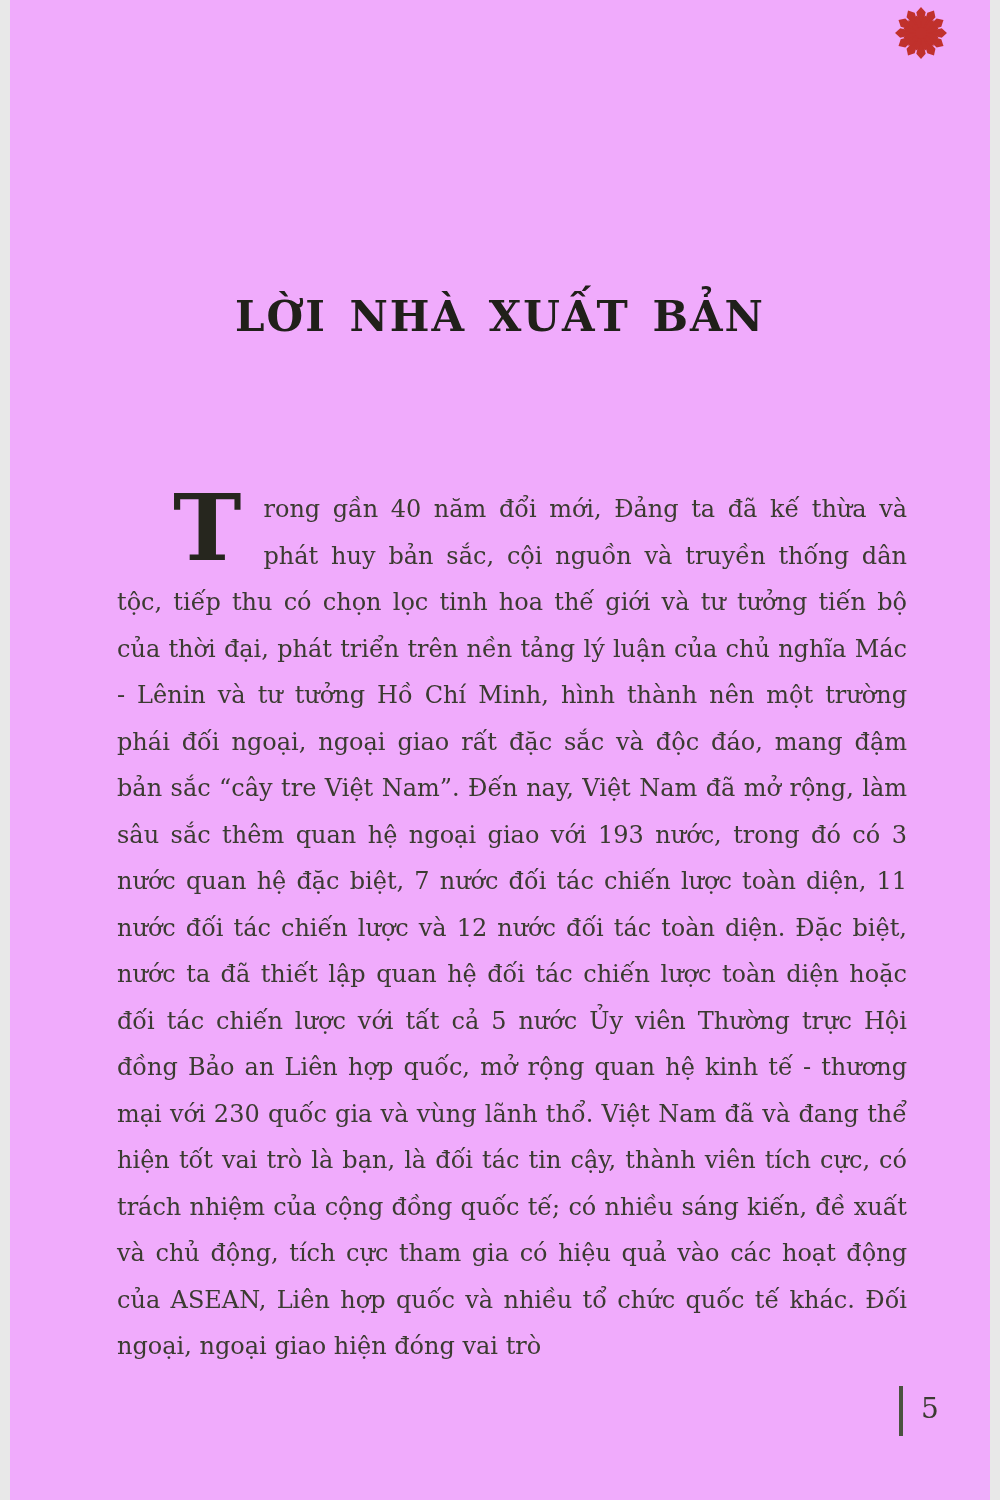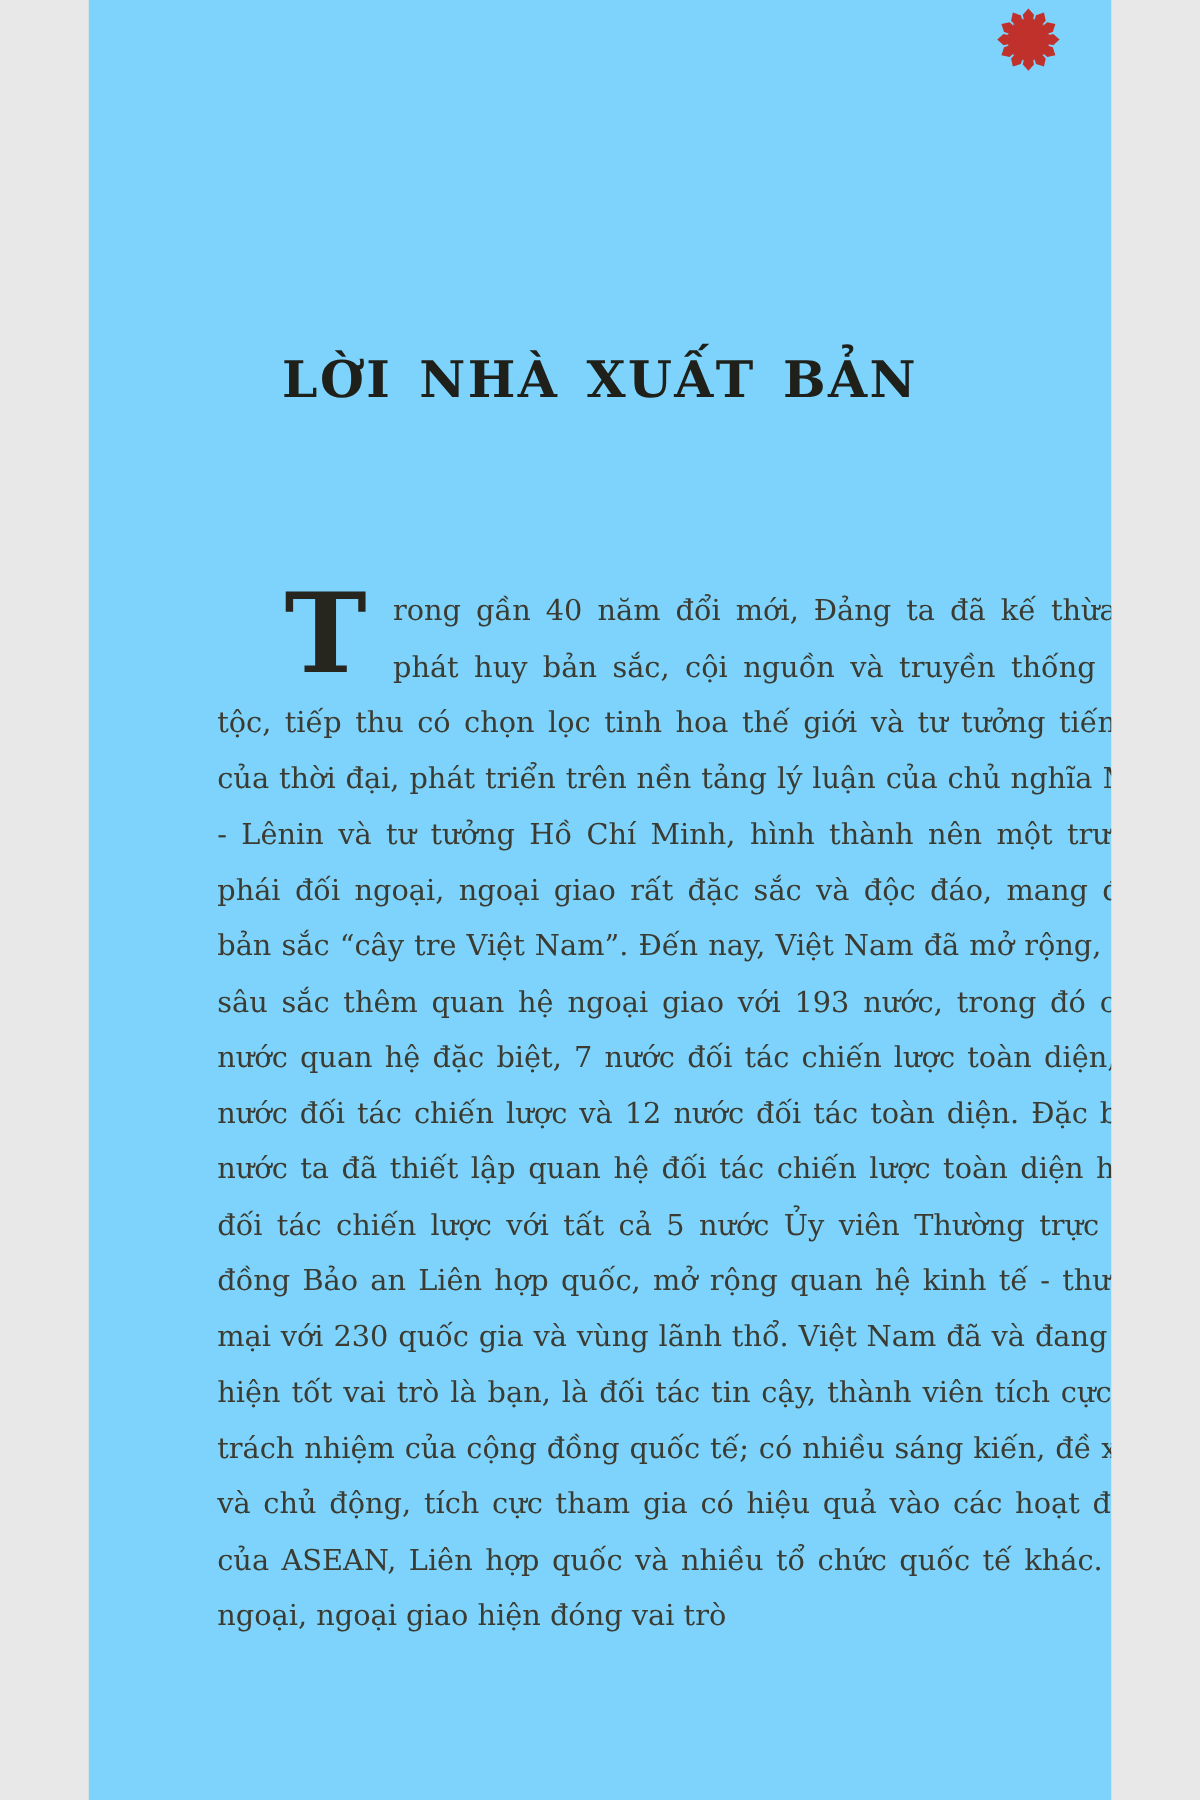--- a/index.html
+++ b/index.html
@@ -3,24 +3,24 @@
 <meta charset="utf-8">
 <style>
   * { box-sizing: border-box; }
   html, body {
     margin: 0;
     padding: 0;
     background: #e8e8e8;
   }
   .page {
     position: relative;
-    width: 852px;
+    width: 980px;
     height: 1500px;
     margin: 0 auto;
-    background: #7dd3fc;
+    background: #f0abfc;
     overflow: hidden;
     font-family: "DejaVu Serif", "Liberation Serif", serif;
   }
   .publisher-logo {
     position: absolute;
     top: 6px;
     right: 42px;
     width: 54px;
     height: 54px;
   }

